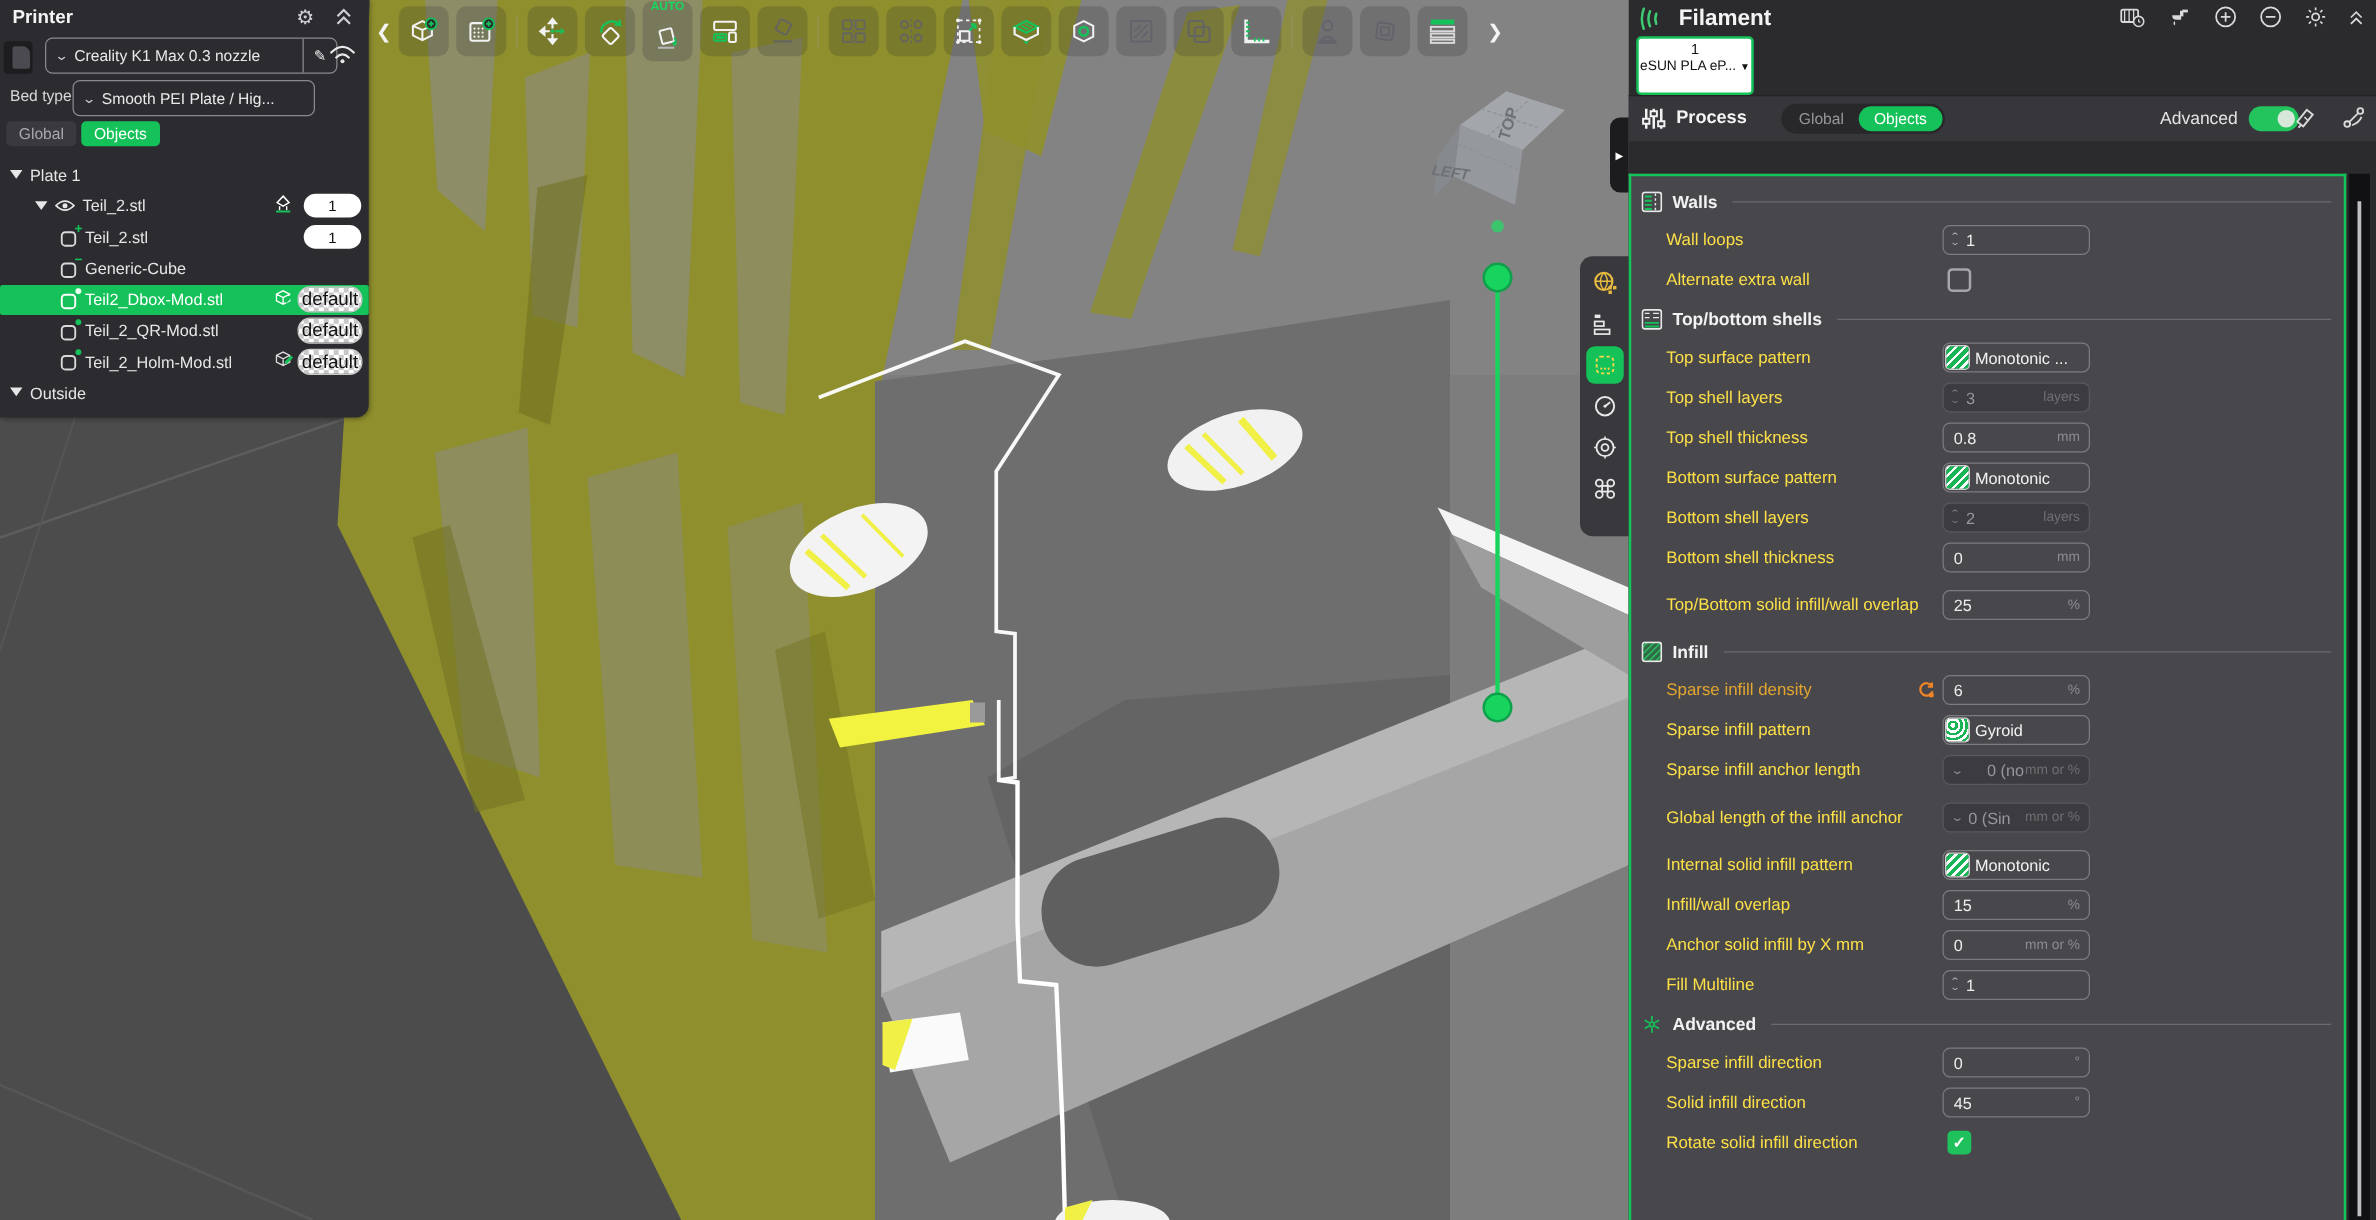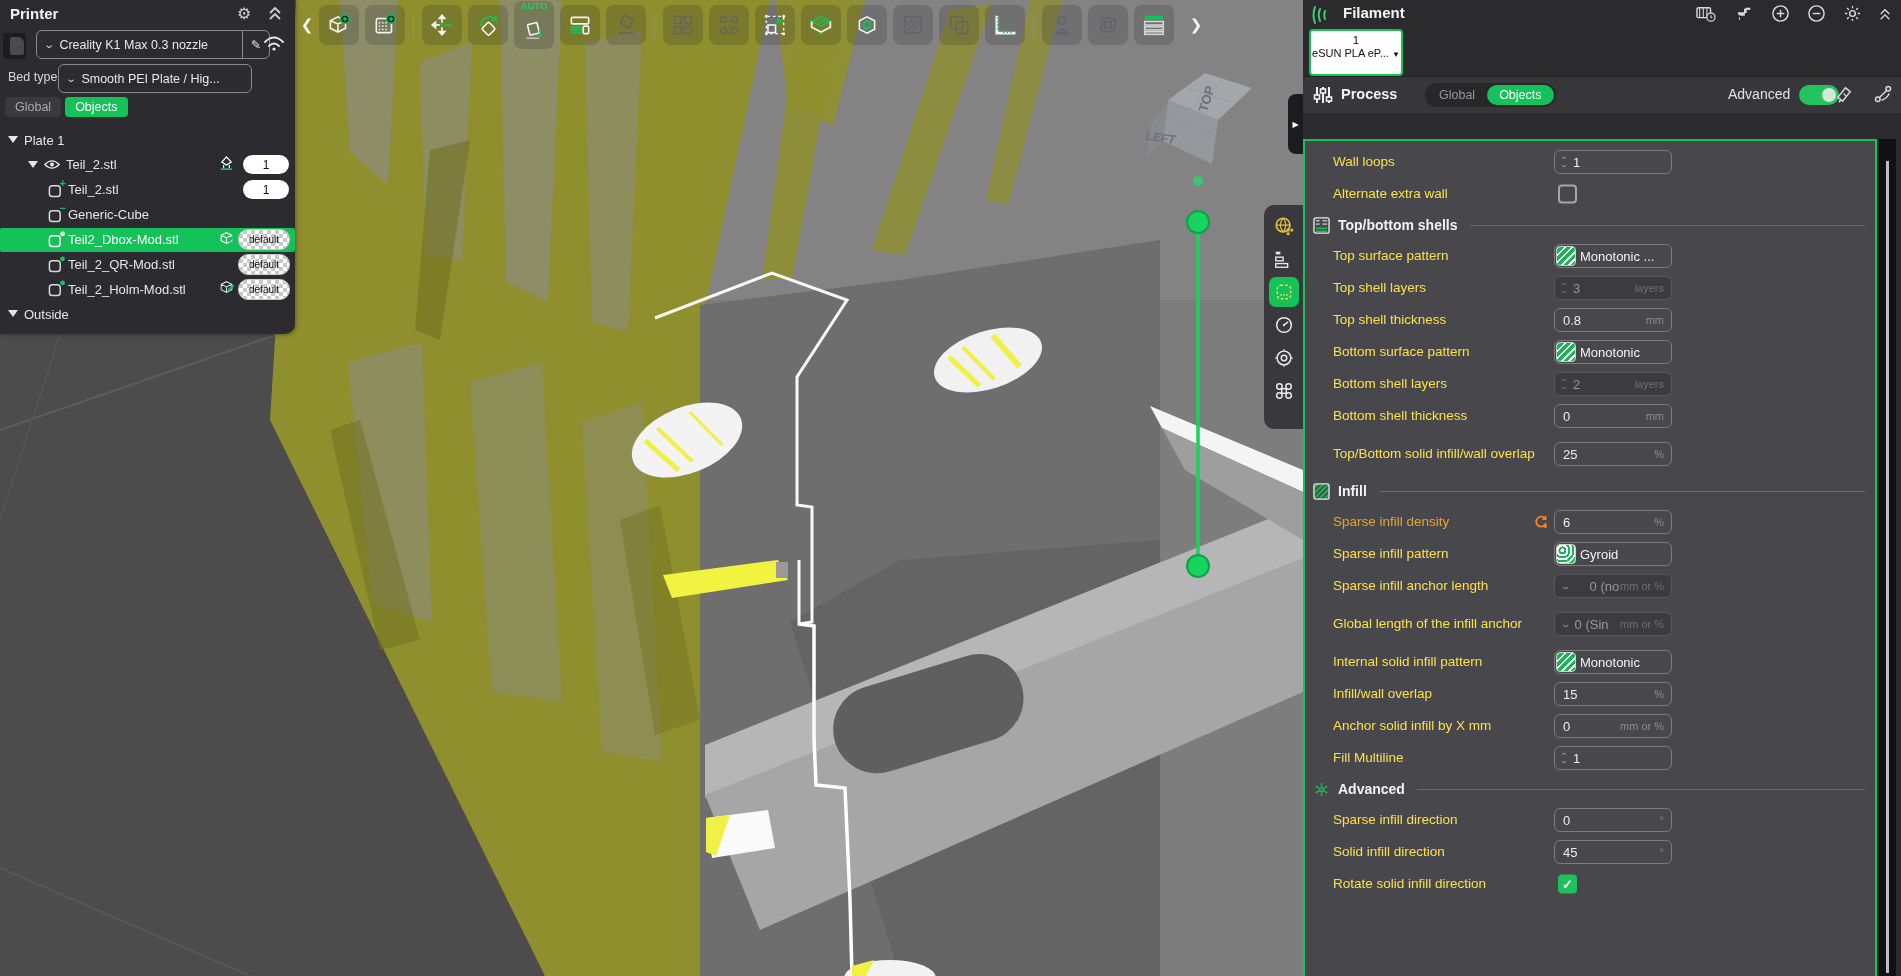--- a/index.html
+++ b/index.html
@@ -25,21 +25,21 @@
   .tabs{position:absolute;left:5px;top:97px;display:flex;gap:4px;}
   .tab{font-size:12.5px;padding:3px 10px;border-radius:4px;cursor:pointer;}
   .tab.inactive{background:#3a3a3e;color:#a9a9ad;}
   .tab.active{background:#15c259;color:#fff;}
   .tree{position:absolute;left:0;top:128px;width:295px;}
   .trow{position:absolute;height:24px;display:flex;align-items:center;font-size:13px;color:#e6e6e8;width:295px;}
   .trow.selected{background:#15c259;border-radius:2px;color:#fff;}
   .caret{width:10px;height:10px;margin-right:6px;display:inline-block;}
   .badge-count{position:absolute;right:6px;width:46px;height:19px;background:#fff;color:#111;
       border-radius:10px;font-size:12px;display:flex;align-items:center;justify-content:center;}
-  .badge-default{position:absolute;right:5px;width:50px;height:19px;border-radius:10px;font-size:10px;
+  .badge-default{position:absolute;right:5px;width:50px;height:19px;border-radius:10px;font-size:15px;
       color:#111;display:flex;align-items:center;justify-content:center;border:1px solid #c9c9c9;
       background:repeating-conic-gradient(#c8c8c8 0% 25%, #ffffff 0% 50%) 0 0/8px 8px;}
   .mesh-ic{position:relative;width:16px;height:16px;margin-right:4px;flex:0 0 auto;}
   .mesh-ic .glyph{position:absolute;right:-2px;top:-4px;font-size:11px;font-weight:bold;color:#15c259;line-height:1;}
   .trow.selected .mesh-ic .glyph{color:#eaffef;}
   .trail-ic{position:absolute;right:60px;top:2px;}
   
   .tbar{position:absolute;left:298px;top:2px;height:46px;display:flex;align-items:center;z-index:25;}
   .tbtn{width:40px;height:40px;margin:0 3px;border-radius:8px;background:rgba(42,42,46,.20);
         display:flex;align-items:center;justify-content:center;position:relative;cursor:pointer;}
@@ -49,21 +49,21 @@
   .auto-lbl{position:absolute;top:-1px;left:0;right:0;text-align:center;font-size:9.5px;font-weight:bold;color:#18d862;}
   
   .strip{position:absolute;left:1264px;top:205px;width:40px;height:218px;background:#39393d;
          border-radius:10px 0 0 10px;z-index:26;display:flex;flex-direction:column;align-items:center;padding-top:6px;gap:3px;}
   .sbtn{width:30px;height:30px;border-radius:7px;display:flex;align-items:center;justify-content:center;cursor:pointer;}
   .sbtn.active{background:#15c259;}
   .rtab{position:absolute;left:1288px;top:94px;width:15px;height:60px;background:#1c1c1f;
         border-radius:8px 0 0 8px;color:#fff;font-size:8px;display:flex;align-items:center;justify-content:center;z-index:26;cursor:pointer;}
   
   .rp{position:absolute;left:1303px;top:0;width:598px;height:976px;background:#2b2b2e;z-index:30;color:#e9e9eb;}
-  .fil-title{position:absolute;left:40px;top:4px;font-size:15px;font-weight:bold;color:#f4f4f5;}
+  .fil-title{position:absolute;left:40px;top:4px;font-size:18px;font-weight:bold;color:#f4f4f5;}
   .fil-icons{position:absolute;right:10px;top:4px;display:flex;gap:17px;align-items:center;}
   .chip{position:absolute;left:6px;top:29px;width:90px;height:43px;background:#fff;border:2px solid #15c259;
         border-radius:4px;color:#111;text-align:center;cursor:pointer;}
   .chip .n{font-size:11.5px;margin-top:3px;}
   .chip .v{font-size:11px;margin-top:1px;white-space:nowrap;}
   .pbar{position:absolute;left:0;top:76px;width:598px;height:36px;background:#37373b;border-top:1px solid #232326;}
   .pbar-title{position:absolute;left:38px;top:9px;font-size:14.5px;font-weight:bold;color:#f4f4f5;}
   .ppill{position:absolute;left:122px;top:6px;height:24px;background:#28282b;border-radius:13px;display:flex;align-items:center;padding:0 2px;}
   .pseg{font-size:12.5px;padding:3px 12px;border-radius:11px;cursor:pointer;}
   .pseg.inactive{color:#97979b;}
@@ -690,20 +690,36 @@
           <svg width="19" height="19" viewBox="0 0 20 20">
               <circle cx="4" cy="15" r="2.4" fill="none" stroke="#d9d9db" stroke-width="1.6"></circle>
               <circle cx="15" cy="4" r="2.4" fill="none" stroke="#d9d9db" stroke-width="1.6"></circle>
               <path d="M6 13 Q10 9 13 6 M8 16 Q14 14 16 9" fill="none" stroke="#d9d9db" stroke-width="1.5"></path>
             </svg>
         </span>
       </div>
     </div>
 
     <div class="settings" id="settings">
+        <div class="sec-h">
+          <span class="sic">
+            <svg width="17" height="17" viewBox="0 0 18 18">
+              <rect x="1" y="1" width="16" height="16" rx="2" fill="none" stroke="#e8e8ea" stroke-width="1.4"></rect>
+              <g stroke="#15c259" stroke-width="1.6">
+                <line x1="3" y1="4.5" x2="9" y2="4.5"></line>
+                <line x1="3" y1="8" x2="9" y2="8"></line>
+                <line x1="3" y1="11.5" x2="9" y2="11.5"></line>
+                <line x1="3" y1="15" x2="9" y2="15"></line>
+              </g>
+              <line x1="12" y1="2" x2="12" y2="16" stroke="#e8e8ea" stroke-width="1.2" stroke-dasharray="2,2"></line>
+            </svg>
+          </span>
+          <span class="st">Walls</span>
+          <span class="line"></span>
+        </div>
         <div class="srow">
           <div class="lbl">Wall loops</div>
           <div class="ctl">
             <span class="spin">
               <span>⌃</span>
               <span>⌄</span>
             </span>
             <span class="val" style="margin-left: 4px;">1</span>
           </div>
         </div>

